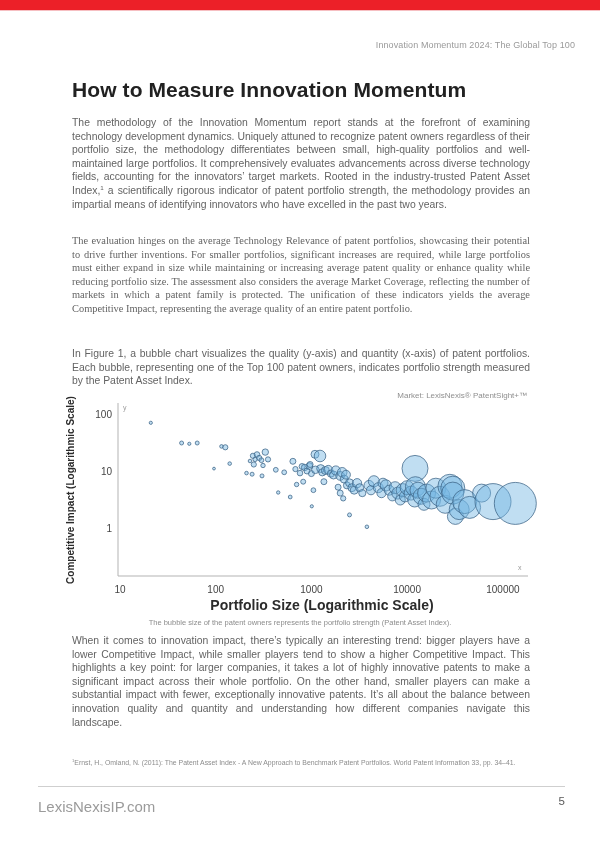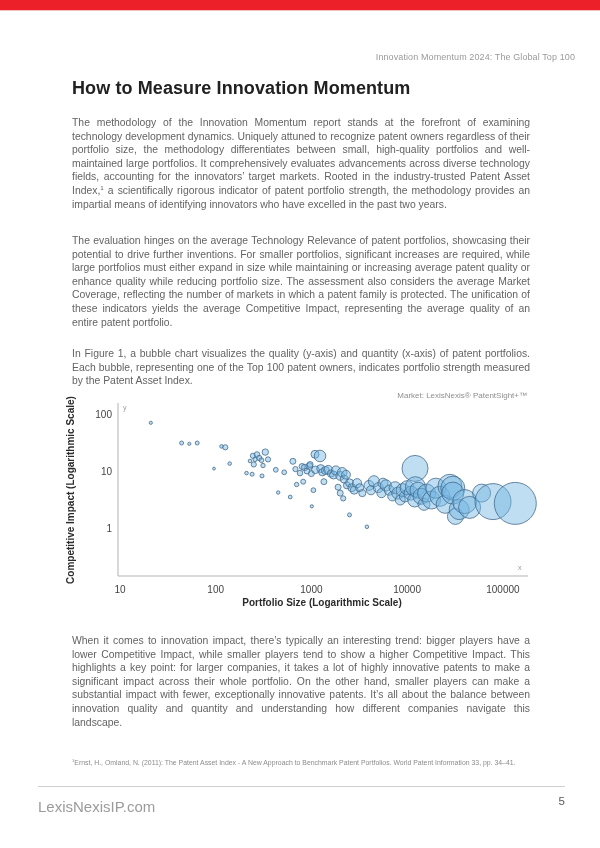--- a/index.html
+++ b/index.html
@@ -9,34 +9,34 @@
     background:#ffffff;
     font-family:"Liberation Sans","DejaVu Sans",sans-serif;
     overflow:hidden;
     margin:0 auto;
   }
   .topbar{
     position:absolute;left:0;top:0;width:600px;height:10px;
     background:#ec2028;border-bottom:1px solid #f6bfc2;
   }
   .running-header{
-    position:absolute;top:52px;right:25px;
+    position:absolute;top:40px;right:25px;
     font-size:9px;color:#9a9a9a;letter-spacing:.1px;
   }
   .title{
     position:absolute;left:72px;top:78px;margin:0;
-    font-size:18px;font-weight:bold;color:#212121;letter-spacing:.1px;
+    font-size:21px;font-weight:bold;color:#212121;letter-spacing:.1px;
   }
   .body{
     position:absolute;left:72px;width:458px;margin:0;
     font-size:10.4px;line-height:13.6px;color:#636363;
     text-align:justify;
   }
   .p1{top:116px;}
-  .p2{top:234px;}
+  .p2{top:234px;font-family:Liberation Serif, serif;}
   .p3{top:347px;}
   .p4{top:634px;}
   sup{font-size:60%;line-height:0;}
   .source{
     position:absolute;top:391px;right:73px;
     font-size:8px;color:#8f8f8f;
   }
   .chart-svg{position:absolute;left:60px;top:398px;}
   .axis-line{stroke:#b3b3b3;stroke-width:1;}
   .tick{font-size:10px;fill:#444444;}
@@ -44,21 +44,21 @@
   .ylabel{
     position:absolute;left:70px;top:490px;
     transform:translate(-50%,-50%) rotate(-90deg);
     white-space:nowrap;
     font-size:10px;font-weight:600;color:#2b2b2b;
   }
   .xlabel{
     position:absolute;left:322px;top:597px;
     transform:translate(-50%,0);
     white-space:nowrap;
-    font-size:10px;font-weight:600;color:#2b2b2b;
+    font-size:14px;font-weight:600;color:#2b2b2b;
   }
   .caption{
     position:absolute;left:20px;top:617px;width:560px;
     text-align:center;font-size:7.5px;line-height:11px;color:#8c8c8c;
   }
   .caption b{color:#3a3a3a;}
   .footnote{
     position:absolute;left:72px;top:759px;width:470px;
     font-size:6.9px;color:#8c8c8c;
   }
@@ -215,20 +215,21 @@
         <circle cx="409.6" cy="109.4" r="11" fill="rgba(116,181,226,0.45)" stroke="rgba(62,101,136,0.85)" stroke-width="0.9"></circle>
         <circle cx="421.6" cy="95.1" r="9" fill="rgba(116,181,226,0.45)" stroke="rgba(62,101,136,0.85)" stroke-width="0.9"></circle>
         <circle cx="433.0" cy="103.6" r="18" fill="rgba(116,181,226,0.45)" stroke="rgba(62,101,136,0.85)" stroke-width="0.9"></circle>
         <circle cx="455.3" cy="105.4" r="21" fill="rgba(116,181,226,0.45)" stroke="rgba(62,101,136,0.85)" stroke-width="0.9"></circle>
       </g>
   </svg>
 
   <div class="xlabel">Portfolio Size (Logarithmic Scale)</div>
 
   <div class="caption">
+    <div>The bubble size of the patent owners represents the portfolio strength (Patent Asset Index).</div>
   </div>
 
   <p class="body p4">When it comes to innovation impact, there’s typically an interesting trend: bigger players have a lower Competitive Impact, while smaller players tend to show a higher Competitive Impact. This highlights a key point: for larger companies, it takes a lot of highly innovative patents to make a significant impact across their whole portfolio. On the other hand, smaller players can make a substantial impact with fewer, exceptionally innovative patents. It’s all about the balance between innovation quality and quantity and understanding how different companies navigate this landscape.</p>
 
   <div class="footnote"><sup>1</sup><span>Ernst, H., Omland, N. (2011): The Patent Asset Index - A New Approach to Benchmark Patent Portfolios. World Patent Information 33, pp. 34–41.</span></div>
 
   <div class="divider"></div>
   <div class="footer-url">LexisNexisIP.com</div>
   <div class="footer-page">5</div>
 

